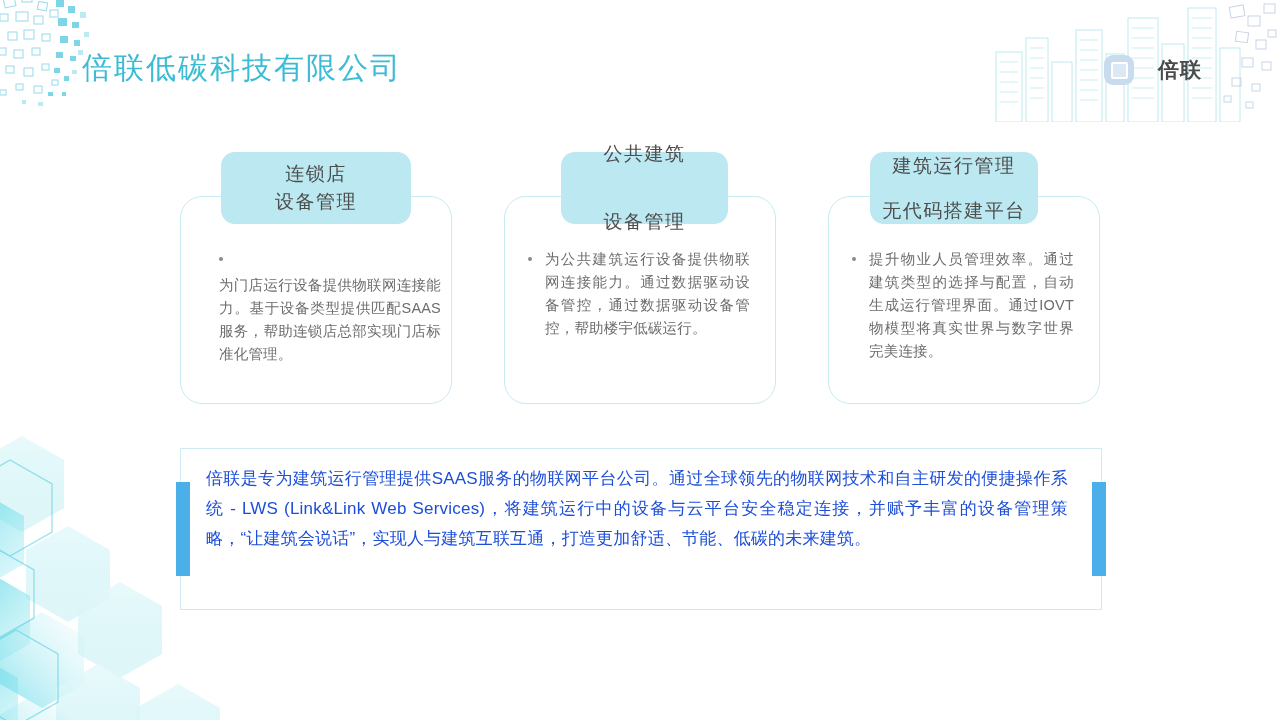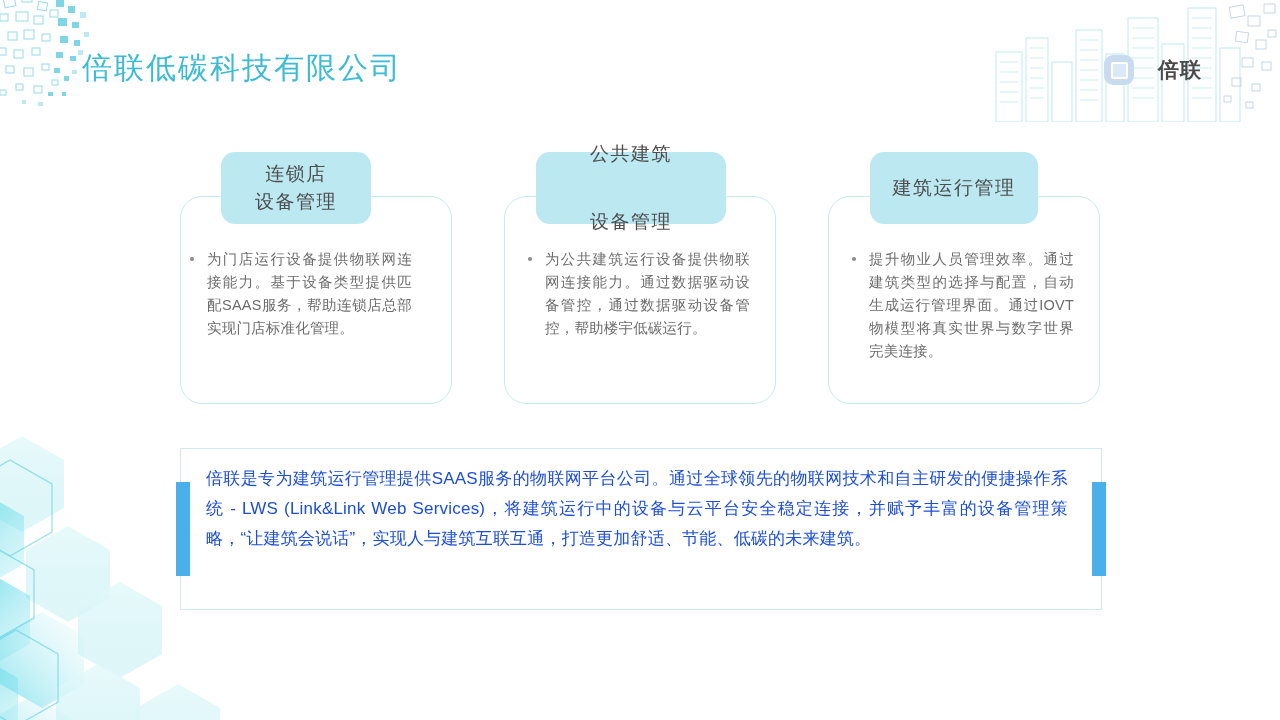--- a/index.html
+++ b/index.html
@@ -102,37 +102,37 @@
     flex-direction: column;
     align-items: center;
     justify-content: center;
     text-align: center;
     color: #4d4d4d;
     font-size: 19px;
     line-height: 28px;
     letter-spacing: 1.5px;
     z-index: 4;
   }
-  .card-head-1 { left: 221px; width: 150px; }
-  .card-head-2 { left: 536px; width: 190px; gap: 40px; }
+  .card-head-1 { left: 221px; width: 190px; }
+  .card-head-2 { left: 561px; width: 167px; gap: 40px; }
   .card-head-3 { left: 870px; width: 168px; gap: 17px; }
 
   .card-body {
     position: absolute;
     top: 248px;
     width: 222px;
     display: flex;
     gap: 13px;
     font-size: 14.5px;
     line-height: 23px;
     color: #6d6d6d;
     letter-spacing: 0.2px;
     z-index: 4;
   }
-  .card-body-1 { left: 190px; }
+  .card-body-1 { left: 219px; flex-direction: column; }
   .card-body-2 { left: 528px; }
   .card-body-3 { left: 852px; }
   .bullet {
     flex: none;
     margin-top: 9px;
     width: 4px; height: 4px;
     border-radius: 50%;
     background: #8a8a8a;
   }
   .card-body-text { flex: 1; text-align: justify; }
@@ -320,20 +320,21 @@
     <span>公共建筑</span>
     <span>设备管理</span>
   </div>
   <div class="card-body card-body-2">
     <span class="bullet"></span>
     <span class="card-body-text">为公共建筑运行设备提供物联网连接能力。通过数据驱动设备管控，通过数据驱动设备管控，帮助楼宇低碳运行。</span>
   </div>
 
   <div class="card-head card-head-3">
     <span>建筑运行管理</span>
+    <span>无代码搭建平台</span>
   </div>
   <div class="card-body card-body-3">
     <span class="bullet"></span>
     <span class="card-body-text">提升物业人员管理效率。通过建筑类型的选择与配置，自动生成运行管理界面。通过IOVT物模型将真实世界与数字世界完美连接。</span>
   </div>
 </div>
 
 <div class="summary-box"></div>
 <div class="summary-bar summary-bar-left"></div>
 <div class="summary-bar summary-bar-right"></div>

